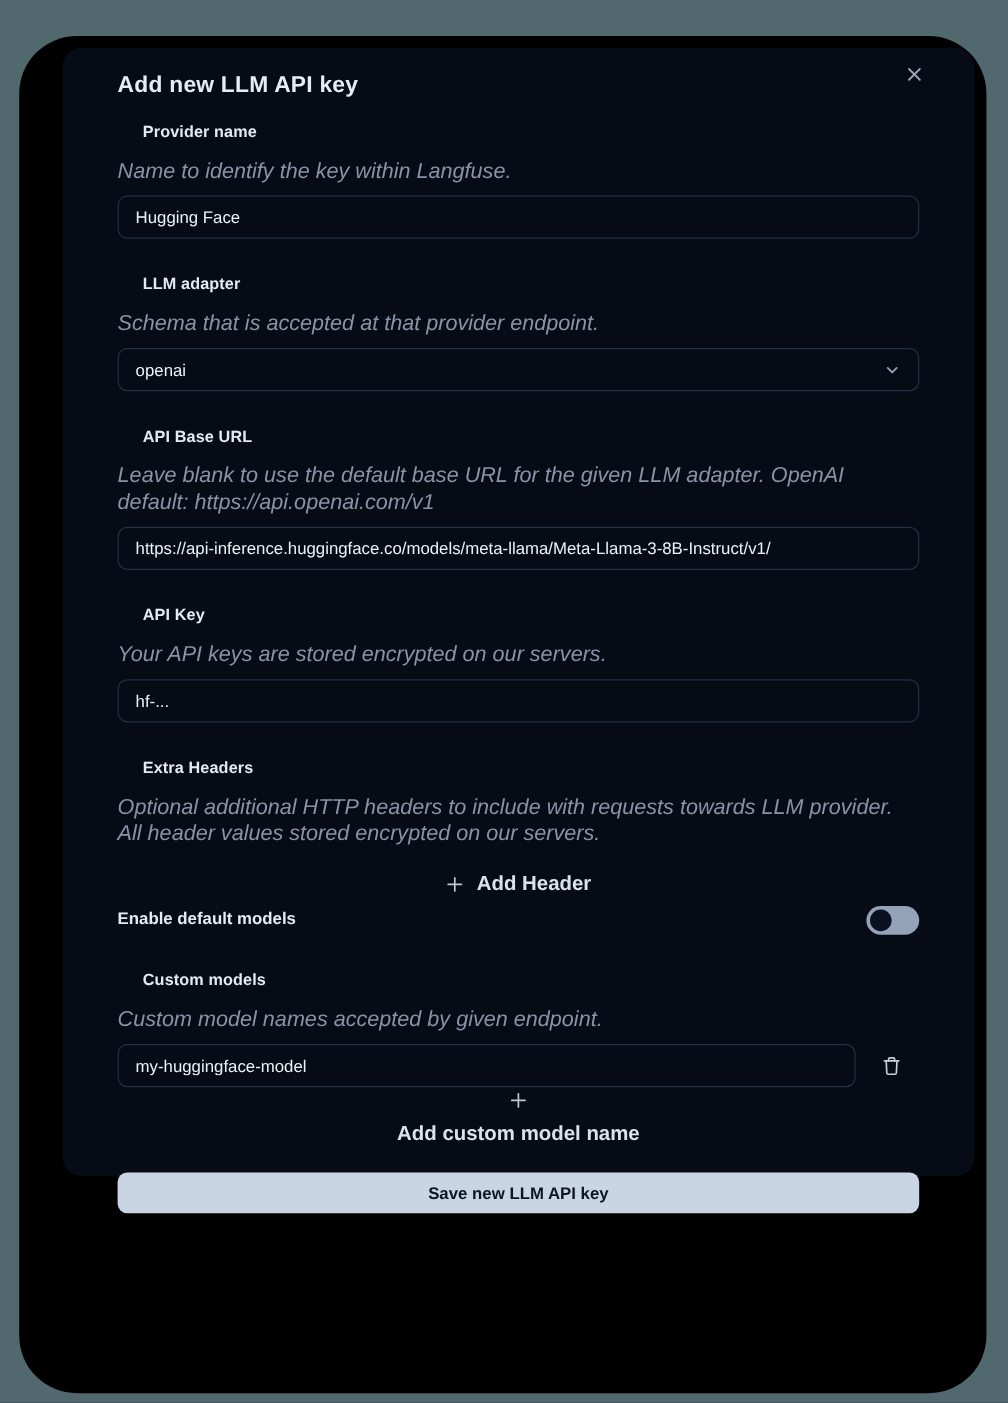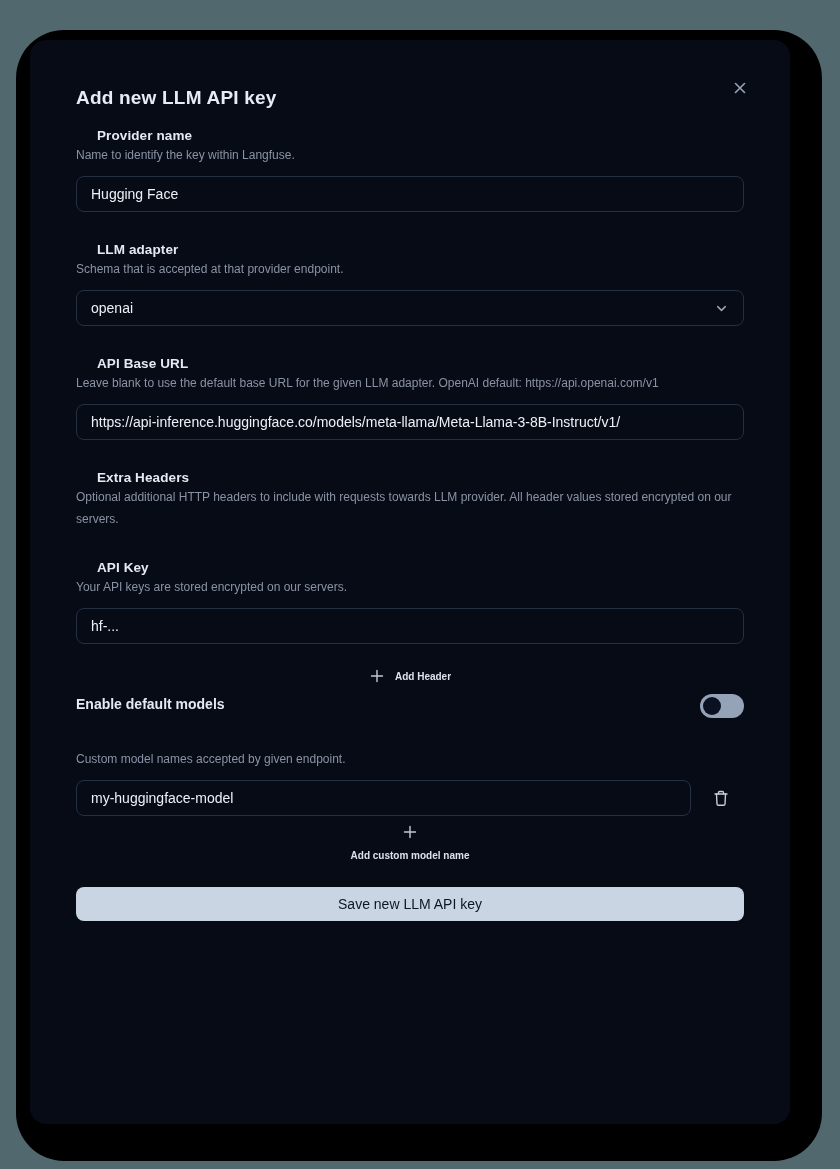--- a/index.html
+++ b/index.html
@@ -20,66 +20,66 @@
     width:840px;height:1169px;
     background:var(--page-bg);
     font-family:"Liberation Sans", sans-serif;
     position:relative;overflow:hidden;
   }
   .shadow-backdrop{
     position:absolute;left:16px;top:30px;width:806px;height:1131px;
     background:#000;border-radius:48px;
   }
   .modal{
-    position:absolute;left:30px;top:40px;width:760px;height:1084px;
+    position:absolute;left:52px;top:40px;width:760px;height:940px;
     background:var(--modal-bg);border-radius:16px;
-    padding:46px 46px;box-sizing:border-box;
+    padding:20px 46px;box-sizing:border-box;
   }
   .modal-header{display:flex;justify-content:space-between;align-items:flex-start;}
   .modal-title{font-size:19px;font-weight:700;color:#e7ecf4;line-height:24px;letter-spacing:.2px;}
   .close-btn{background:none;border:0;padding:2px;margin-top:-8px;margin-right:-6px;cursor:pointer;color:var(--muted-icon);line-height:0;}
   .field{margin-top:30px;}
   .field.first{margin-top:18px;}
   .field-label{font-size:13.5px;font-weight:700;color:var(--label-color);line-height:16px;letter-spacing:.1px;margin-left:21px;}
-  .field-desc{font-size:12px;line-height:22px;color:var(--desc-color);}
+  .field-desc{margin-top:13px;font-size:18px;line-height:22px;color:var(--desc-color);font-style:italic;}
   .text-input{
     margin-top:10px;width:100%;height:36px;box-sizing:border-box;
     background:transparent;border:1px solid var(--border-color);border-radius:8px;
     color:var(--input-text);font-size:14px;padding:0 14px;outline:none;
     font-family:"Liberation Sans", sans-serif;display:block;
   }
   .select-box{
     margin-top:10px;height:36px;box-sizing:border-box;
     border:1px solid var(--border-color);border-radius:8px;
     display:flex;align-items:center;justify-content:space-between;
     padding:0 14px;color:var(--input-text);font-size:14px;cursor:pointer;
   }
   .ghost-btn{
     display:flex;align-items:center;justify-content:center;gap:10px;
     margin:14px auto 0;background:none;border:0;height:36px;
-    color:#dce2ec;font-weight:700;font-size:10px;cursor:pointer;
+    color:#dce2ec;font-weight:700;font-size:17px;cursor:pointer;
     font-family:"Liberation Sans", sans-serif;
   }
   .ghost-btn .plus{color:#c2c9d6;line-height:0;}
   .toggle-row{display:flex;justify-content:space-between;align-items:flex-start;}
   .toggle-label{font-size:14px;font-weight:700;color:var(--label-color);line-height:20px;}
   .toggle-desc{margin-top:4px;font-size:14px;line-height:22px;color:var(--desc-color);}
   .switch{
     width:44px;height:24px;border-radius:12px;background:var(--toggle-track);
     position:relative;border:0;cursor:pointer;flex-shrink:0;padding:0;margin-top:0;
   }
   .switch-thumb{position:absolute;left:3px;top:3px;width:18px;height:18px;border-radius:50%;background:#0b1120;}
   .custom-row{margin-top:10px;display:flex;align-items:center;}
   .custom-row .text-input{margin-top:0;width:calc(100% - 53px);}
   .trash-btn{background:none;border:0;padding:0;margin-left:21px;cursor:pointer;color:#c7cdd9;line-height:0;}
   .ghost-btn.add-model{margin-top:8px;flex-direction:column;}
   .save-btn{
     margin-top:27px;width:100%;height:34px;
     background:var(--save-bg);color:var(--save-text);
-    border:0;border-radius:8px;font-size:14px;font-weight:400;cursor:pointer;
+    border:0;border-radius:8px;font-size:14px;font-weight:700;cursor:pointer;
     font-family:"Liberation Sans", sans-serif;
   }
 </style>
 </head>
 <body>
 
 <div class="shadow-backdrop"></div>
 
 <div class="modal">
 
@@ -113,28 +113,28 @@
     </div>
   </div>
 
   <div class="field">
     <div class="field-label">API Base URL</div>
     <div class="field-desc">Leave blank to use the default base URL for the given LLM adapter. OpenAI default: https://api.openai.com/v1</div>
     <input class="text-input" type="text" value="https://api-inference.huggingface.co/models/meta-llama/Meta-Llama-3-8B-Instruct/v1/" style="">
   </div>
 
   <div class="field">
-    <div class="field-label">Extra Headers</div>
-    <div class="field-desc">Optional additional HTTP headers to include with requests towards LLM provider. All header values stored encrypted on our servers.</div>
+    <div class="field-label">API Key</div>
+    <div class="field-desc">Your API keys are stored encrypted on our servers.</div>
+    <input class="text-input" type="text" value="hf-..." style="">
   </div>
 
   <div class="field">
-    <div class="field-label">API Key</div>
-    <div class="field-desc">Your API keys are stored encrypted on our servers.</div>
-    <input class="text-input" type="text" value="hf-..." style="">
+    <div class="field-label">Extra Headers</div>
+    <div class="field-desc">Optional additional HTTP headers to include with requests towards LLM provider. All header values stored encrypted on our servers.</div>
   </div>
 
   <button class="ghost-btn">
     <span class="plus">
       <svg width="16" height="16" viewBox="0 0 16 16" fill="none" stroke="currentColor" stroke-width="1.4" stroke-linecap="round">
         <path d="M8 2.5 V13.5 M2.5 8 H13.5"></path>
       </svg>
     </span>
     <span>Add Header</span>
   </button>
@@ -142,20 +142,21 @@
   <div class="toggle-row">
     <div>
       <div class="toggle-label">Enable default models</div>
     </div>
     <button class="switch" role="switch" aria-checked="false">
       <span class="switch-thumb"></span>
     </button>
   </div>
 
   <div class="field">
+    <div class="field-label">Custom models</div>
     <div class="field-desc">Custom model names accepted by given endpoint.</div>
     <div class="custom-row">
       <input class="text-input" type="text" value="my-huggingface-model" style="">
       <button class="trash-btn" aria-label="Delete custom model">
         <span>
           <svg width="18" height="19" viewBox="0 0 18 19" fill="none" stroke="currentColor" stroke-width="1.4" stroke-linecap="round" stroke-linejoin="round">
             <path d="M3 5 H15"></path>
             <path d="M6.5 5 V3.5 A1 1 0 0 1 7.5 2.5 H10.5 A1 1 0 0 1 11.5 3.5 V5"></path>
             <path d="M4.5 5 L5 15 A1.3 1.3 0 0 0 6.3 16.2 H11.7 A1.3 1.3 0 0 0 13 15 L13.5 5"></path>
           </svg>

